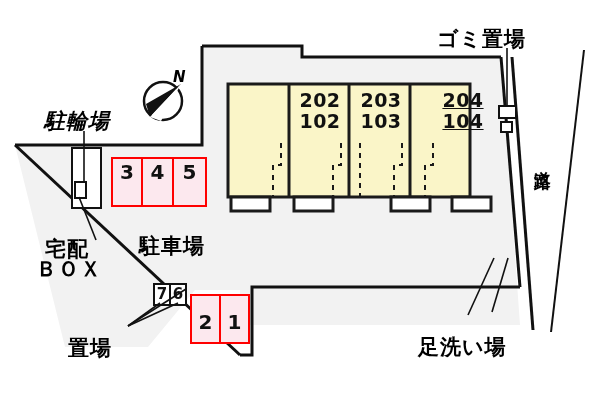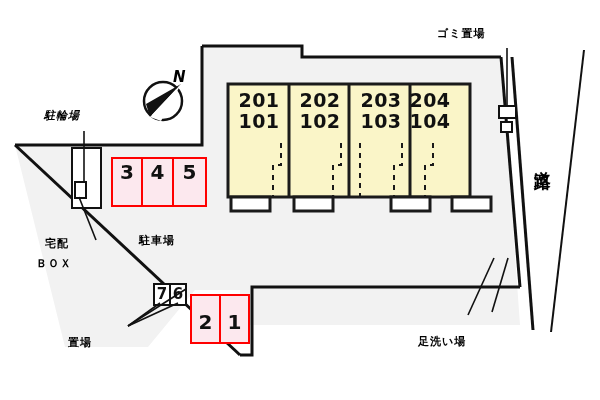--- a/index.html
+++ b/index.html
@@ -23,21 +23,21 @@
     left: 0;
   }
   .lbl {
     position: absolute;
     font-family: "DejaVu Sans", "Liberation Sans", sans-serif;
     color: #000000;
     white-space: nowrap;
     line-height: 1.05;
   }
   .lbl-jp {
-    font-size: 11px;
+    font-size: 21px;
     font-weight: bold;
     letter-spacing: 1px;
   }
   .lbl-vert {
     font-size: 17px;
     font-weight: bold;
     writing-mode: vertical-rl;
     text-orientation: upright;
     letter-spacing: 2px;
   }
@@ -150,33 +150,29 @@
     <line x1="507" y1="48" x2="507" y2="106" stroke="#111111" stroke-width="1.6"></line>
 
     <line x1="468" y1="315" x2="494" y2="258" stroke="#111111" stroke-width="1.6"></line>
     <line x1="492" y1="312" x2="508" y2="258" stroke="#111111" stroke-width="1.6"></line>
 
     <circle cx="163" cy="101" r="19" fill="#ffffff" stroke="#111111" stroke-width="2.5"></circle>
     <path d="M 181,84 L 150,117 L 146,104 Z" fill="#111111" stroke="none"></path>
     <path d="M 181,84 L 150,117 L 161,121 Z" fill="#ffffff" stroke="none"></path>
   </svg>
 
-  <div class="unit-num" style="left:233px; top:90px; width:52px;">
-    <div>201</div>
-    <div>101</div>
-  </div>
   <div class="unit-num" style="left:294px; top:90px; width:52px;">
     <div>202</div>
     <div>102</div>
   </div>
   <div class="unit-num" style="left:355px; top:90px; width:52px;">
     <div>203</div>
     <div>103</div>
   </div>
-  <div class="unit-num" style="left:404px; top:90px; width:52px;">
+  <div class="unit-num" style="left:437px; top:90px; width:52px;text-decoration:underline;">
     <div>204</div>
     <div>104</div>
   </div>
 
   <div class="stall-num" style="left:112px; top:160px; width:30px;">3</div>
   <div class="stall-num" style="left:142px; top:160px; width:31px;">4</div>
   <div class="stall-num" style="left:173px; top:160px; width:33px;">5</div>
 
   <div class="stall-num" style="left:191px; top:310px; width:29px;">2</div>
   <div class="stall-num" style="left:220px; top:310px; width:29px;">1</div>

